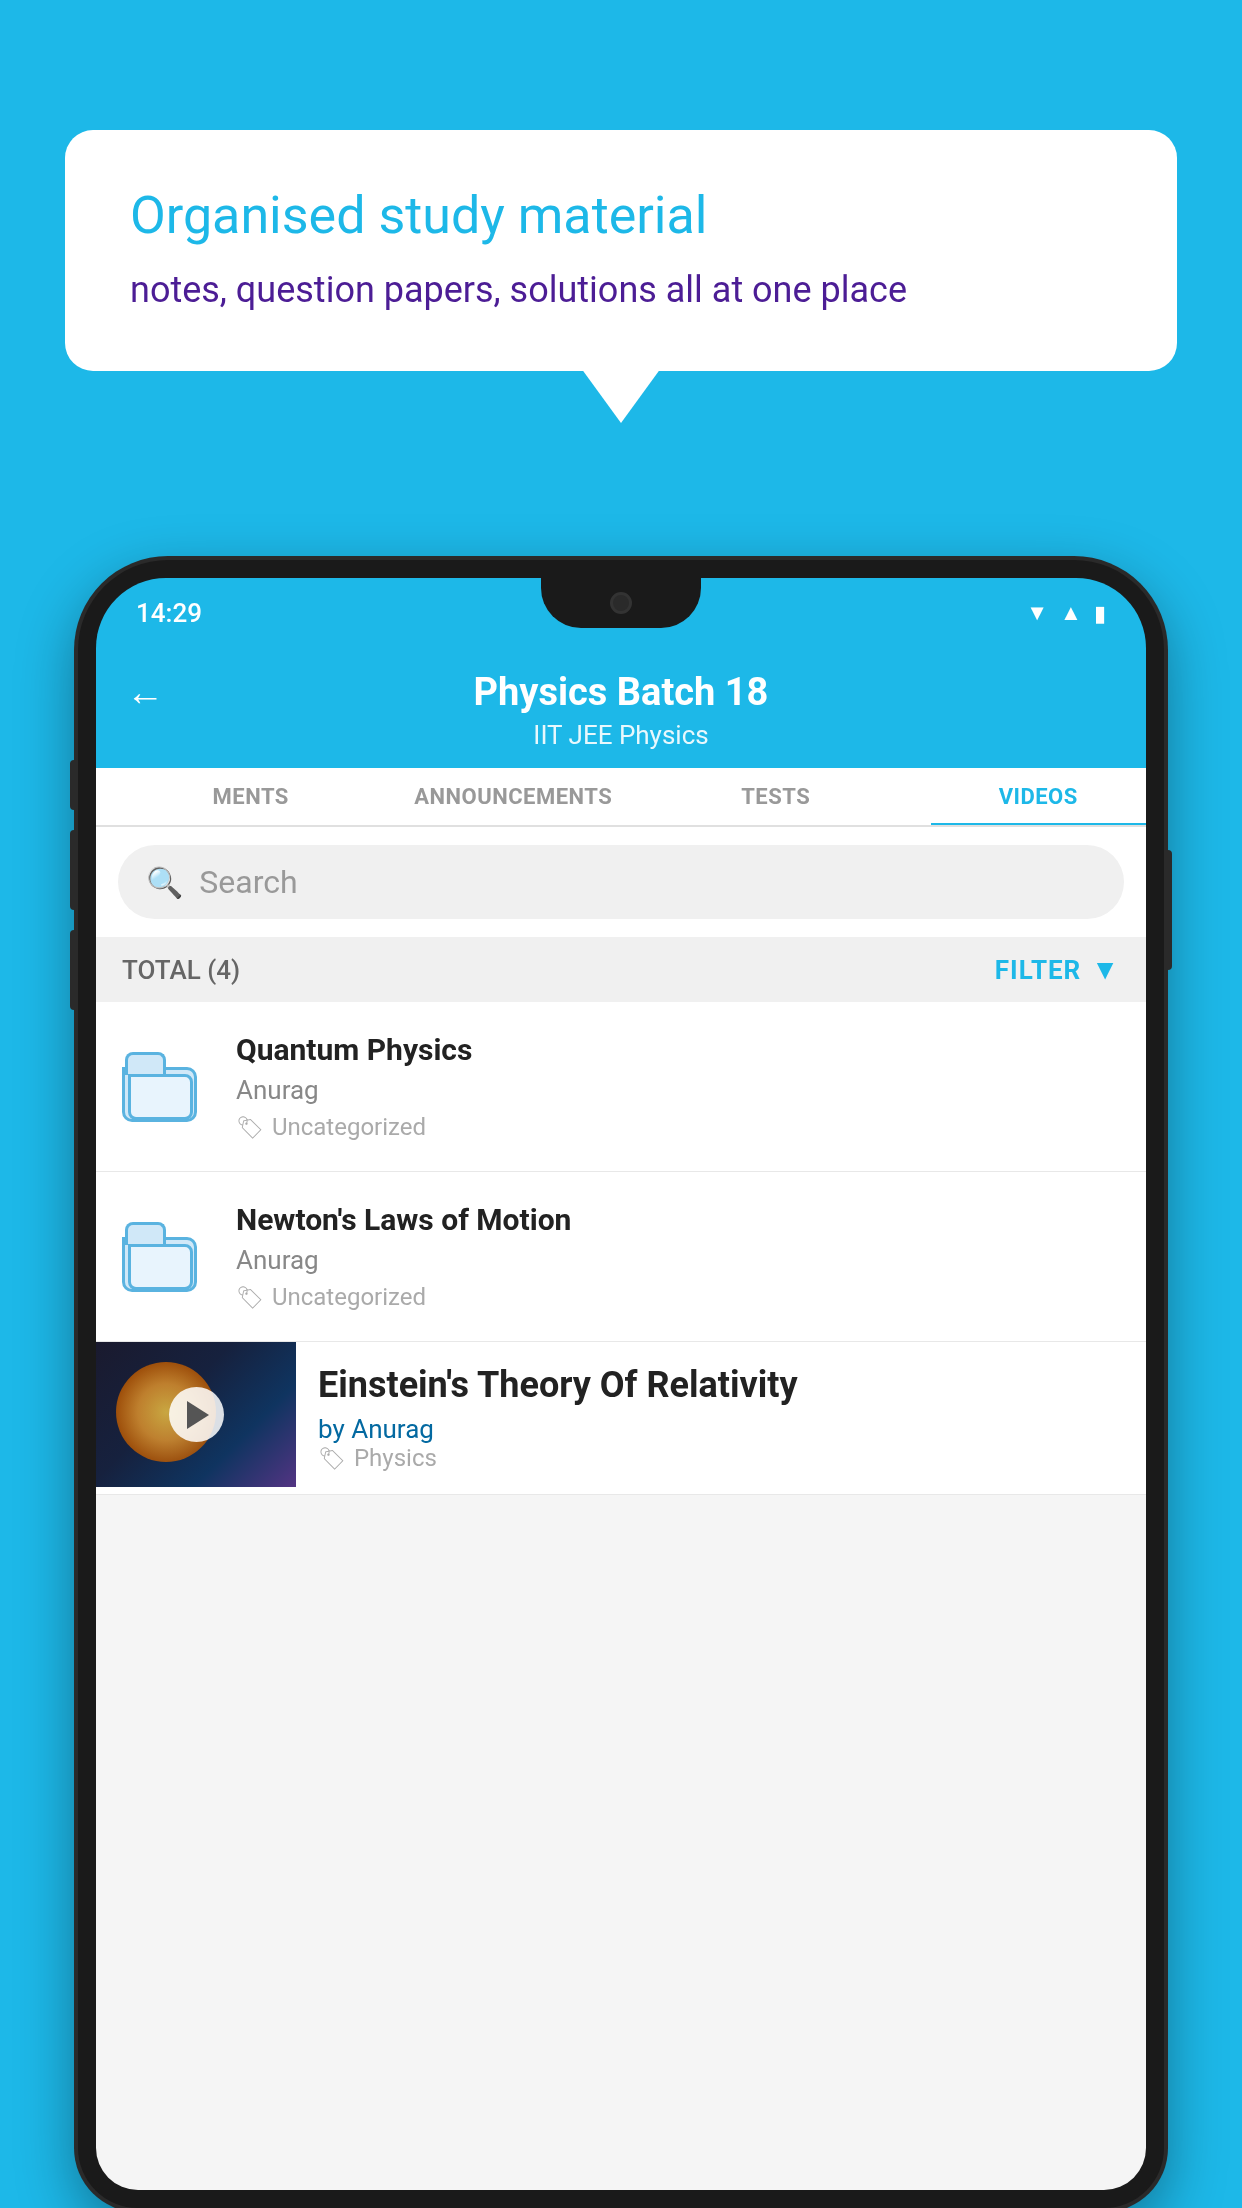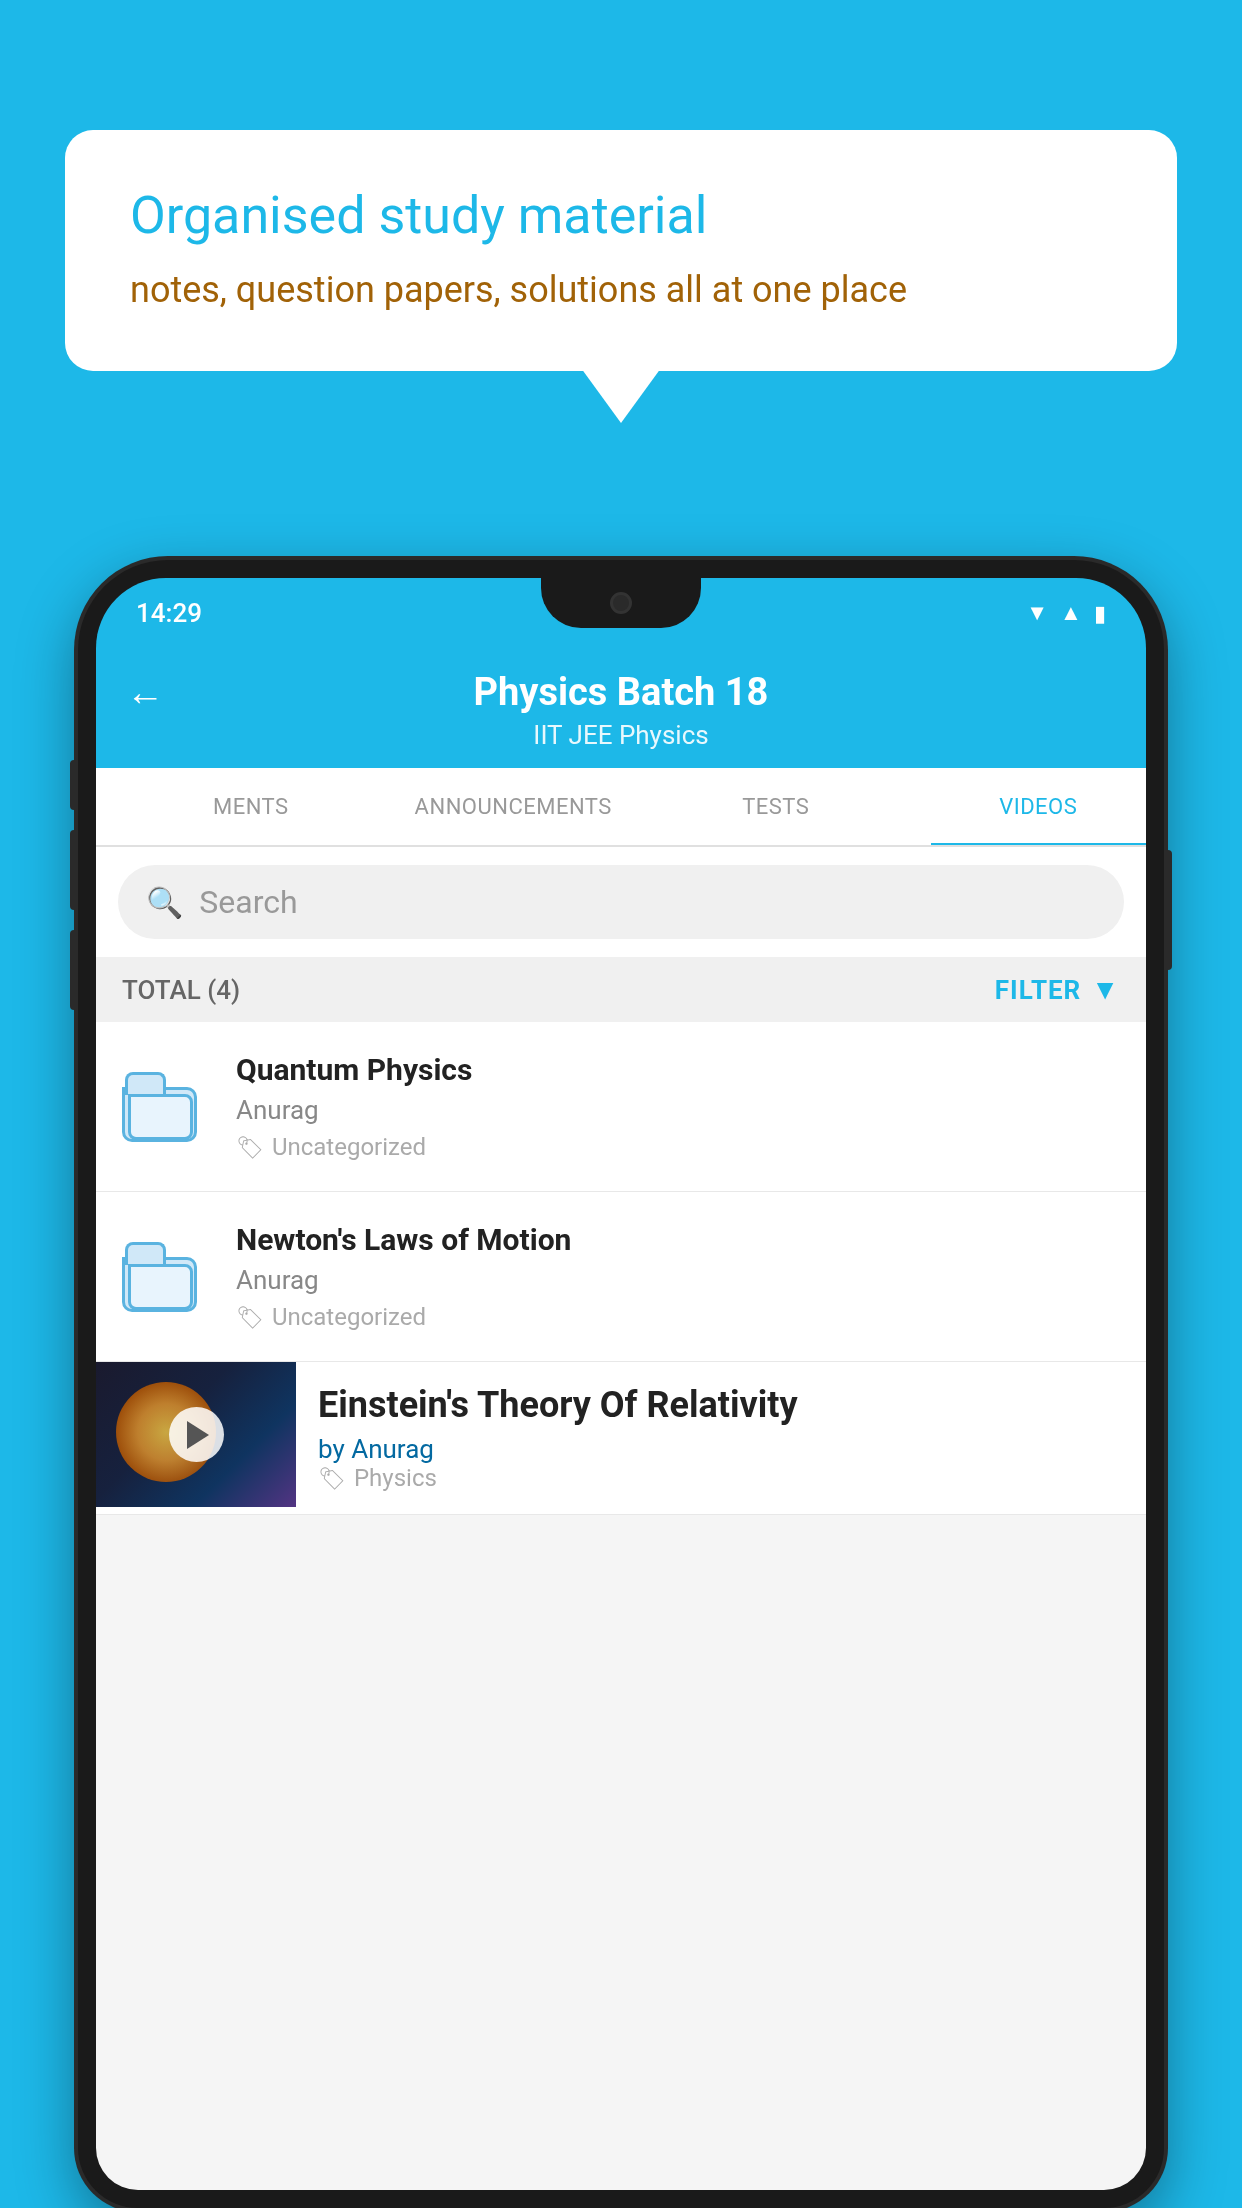--- a/index.html
+++ b/index.html
@@ -44,21 +44,21 @@
     .bubble-title {
       font-size: 52px;
       font-weight: 400;
       color: #1DB8E8;
       line-height: 1.2;
       margin-bottom: 22px;
     }
 
     .bubble-subtitle {
       font-size: 36px;
-      color: #a16207;
+      color: #4c1d95;
       font-weight: 400;
     }
 
     
     .phone-frame {
       position: absolute;
       top: 560px;
       left: 78px;
       right: 78px;
       bottom: 0;
@@ -165,23 +165,23 @@
     .tabs {
       background: white;
       display: flex;
       border-bottom: 2px solid #e0e0e0;
       overflow: hidden;
     }
 
     .tab {
       flex: 1;
       text-align: center;
-      padding: 26px 8px;
+      padding: 16px 8px;
       font-size: 22px;
-      font-weight: 400;
+      font-weight: 700;
       color: #999;
       letter-spacing: 0.5px;
       cursor: pointer;
       position: relative;
       margin-left: 47px;
     }
 
     .tab.active {
       color: #1DB8E8;
     }

